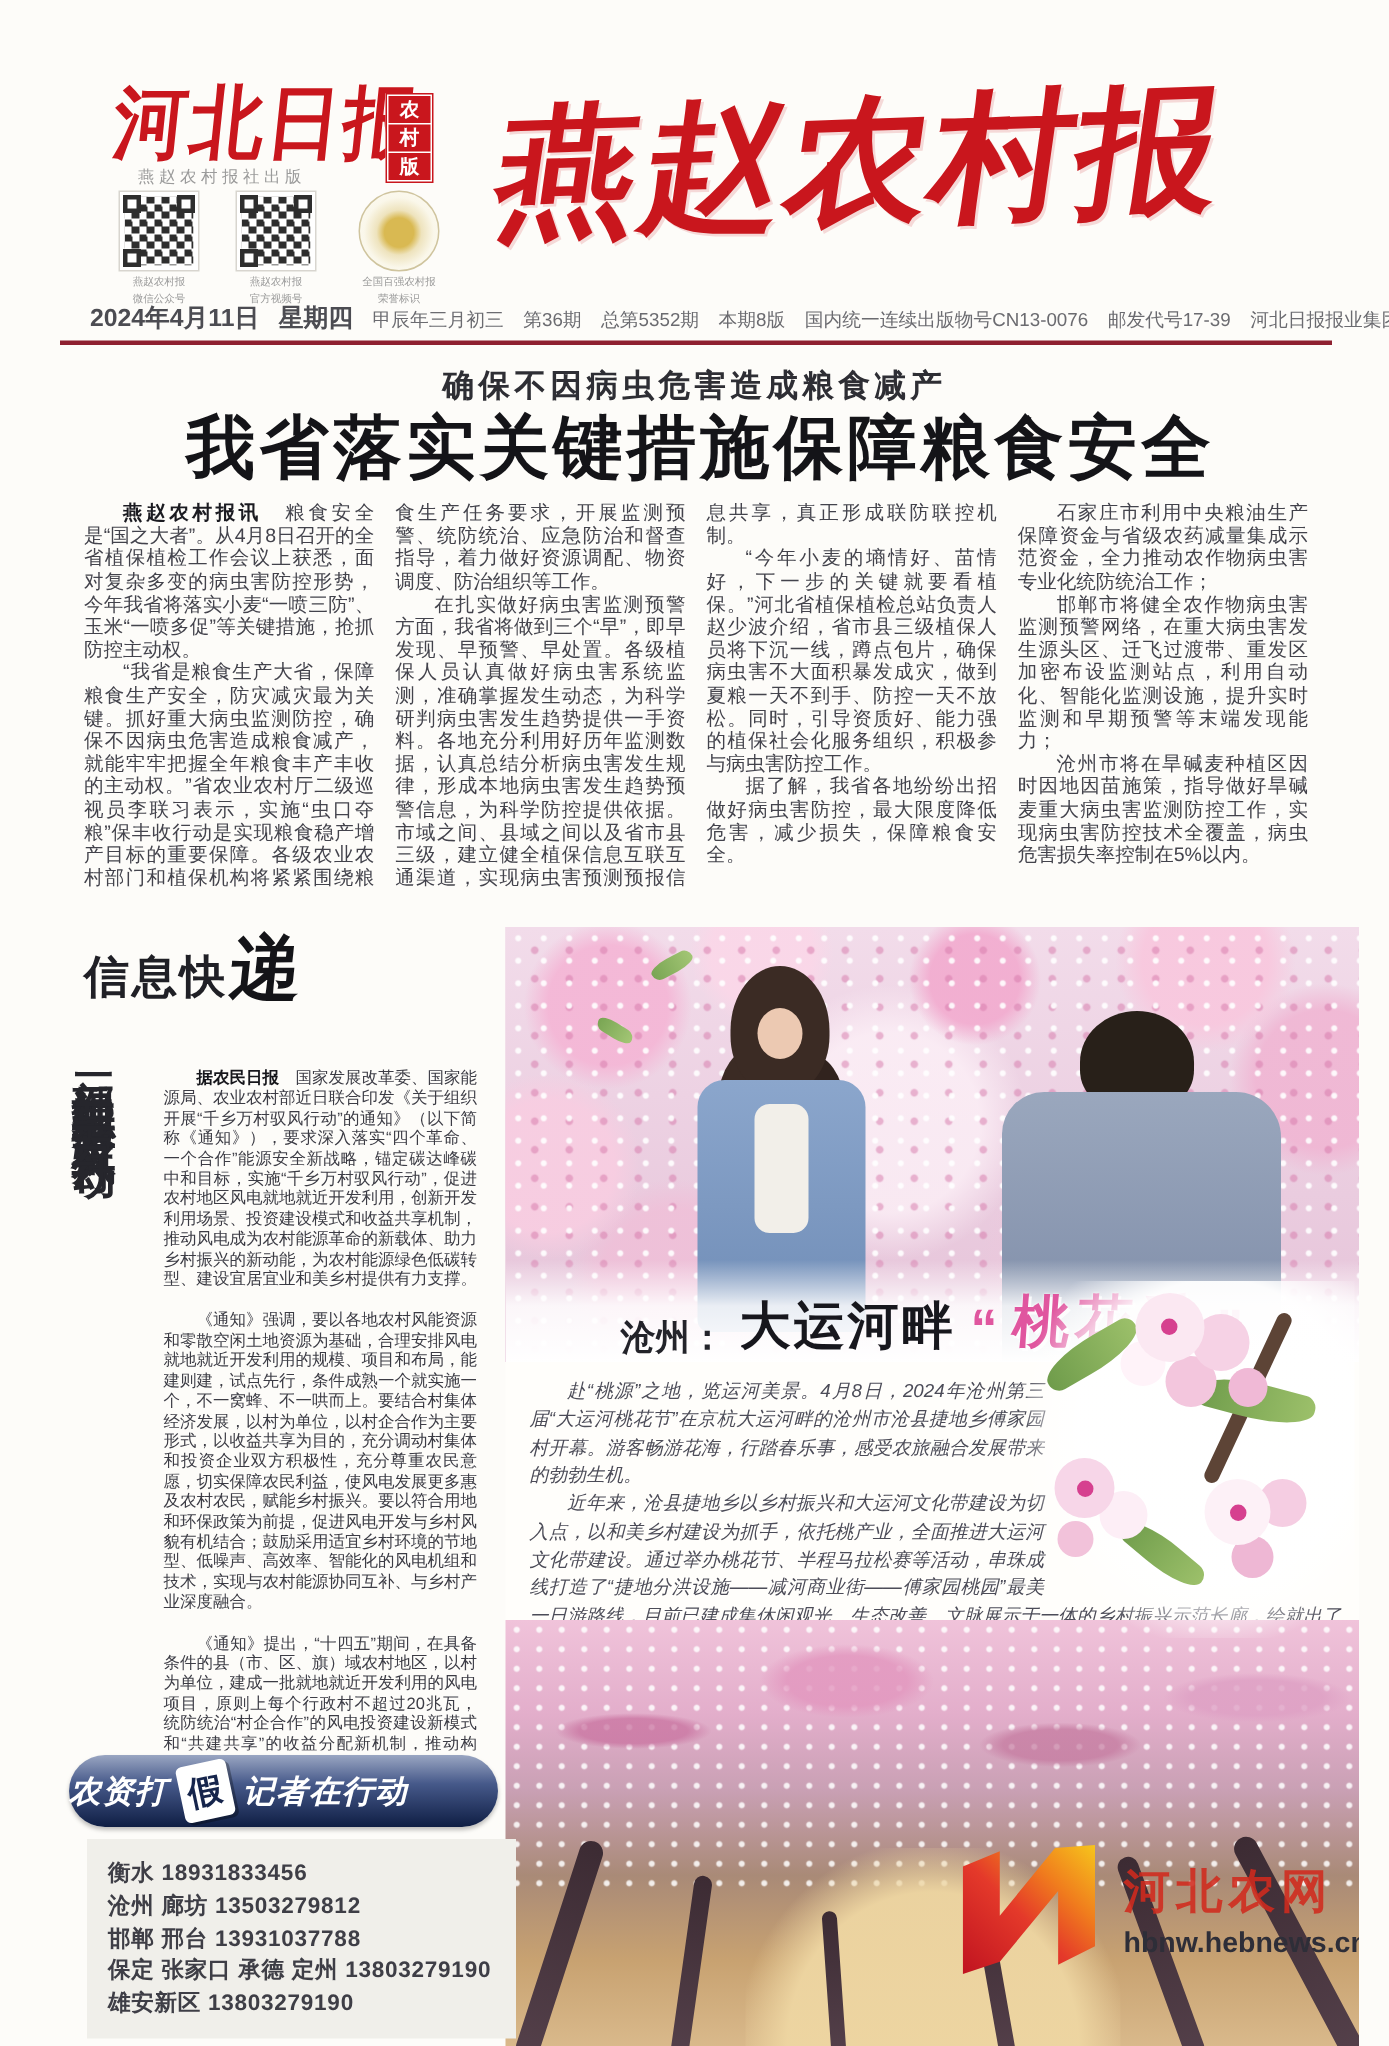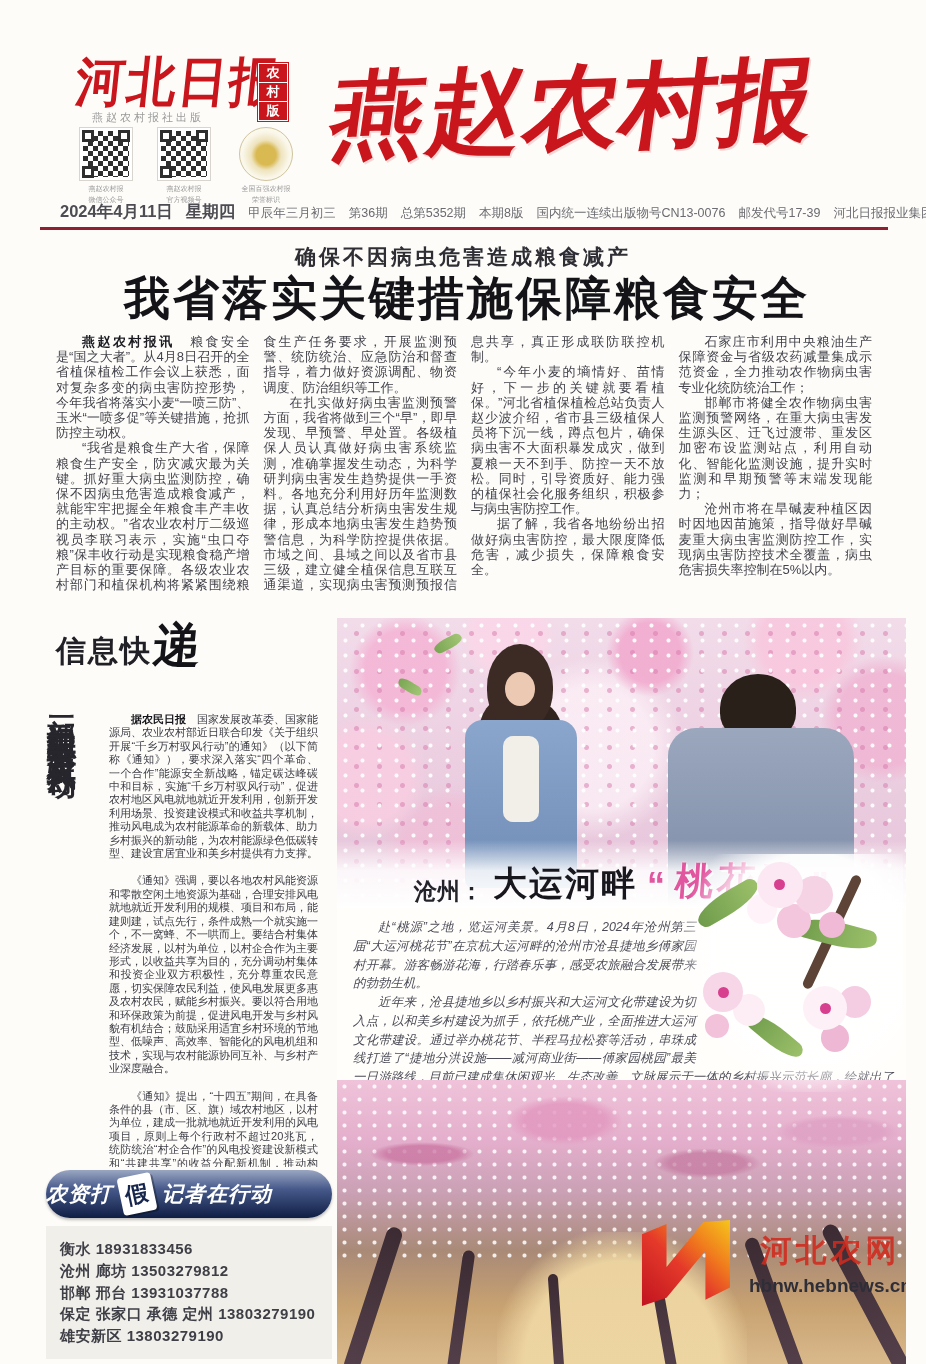--- a/index.html
+++ b/index.html
@@ -123,35 +123,35 @@
   background-size:auto,auto,auto,auto,15px 13px; }
 .path-glow { position:absolute; left:50%; bottom:0; transform:translateX(-50%); width:250px; height:132px;
   background:radial-gradient(ellipse at 50% 100%, rgba(238,214,162,.95) 0 55%, rgba(238,214,162,0) 74%); }
 .tr { position:absolute; background:linear-gradient(#3c2b33,#54404a); border-radius:10px; }
 .tr1 { left:28px;  bottom:-12px; width:16px; height:152px; transform:rotate(18deg); }
 .tr2 { left:118px; bottom:-8px;  width:12px; height:122px; transform:rotate(8deg); }
 .tr3 { left:214px; bottom:-6px;  width:10px; height:96px;  transform:rotate(-4deg); }
 .tr4 { left:320px; bottom:-8px;  width:11px; height:112px; transform:rotate(-10deg); }
 .tr5 { left:430px; bottom:-12px; width:14px; height:142px; transform:rotate(-20deg); }
 .tr6 { left:520px; bottom:-14px; width:16px; height:162px; transform:rotate(-28deg); }
-.site-logo { position:absolute; left:298px; top:140px; display:flex; align-items:center; gap:10px; z-index:5;text-align:center; }
+.site-logo { position:absolute; left:298px; top:150px; display:flex; align-items:center; gap:10px; z-index:5; }
 .n-mark { width:104px; height:86px; }
 .site-name { font-size:31px; font-weight:900; color:rgba(208,42,30,.88); letter-spacing:4px; white-space:nowrap; }
 .site-url { font-size:19px; font-weight:800; color:#2e2e38; margin-top:3px; white-space:nowrap; }
 
 
 .hl-banner { position:absolute; left:46px; top:1170px; width:286px; height:48px; border-radius:26px;
   background:linear-gradient(180deg,#9aa6c2 0%, #46598a 40%, #0f1e44 100%);
   display:flex; align-items:center; justify-content:flex-start; gap:8px;
   color:#fff; font-weight:900; font-style:italic; font-size:21px; letter-spacing:1px;
   box-shadow:0 2px 3px rgba(0,0,0,.25); }
 .stamp { width:34px; height:38px; background:#fff; color:#16254c; font-style:normal; font-size:23px; font-weight:900;
   display:flex; align-items:center; justify-content:center; transform:rotate(-12deg); border-radius:4px;
   box-shadow:2px 2px 0 rgba(0,0,0,.3); }
-.hl-box { position:absolute; left:46px; top:1226px; width:286px; background:#f0efea; padding:12px 14px;
+.hl-box { position:absolute; left:58px; top:1226px; width:286px; background:#f0efea; padding:12px 14px;
   font-size:15px; font-weight:700; color:#3e3e46; line-height:1.45; letter-spacing:.5px; }
 </style>
 </head>
 <body>
 
 <div class="page">
 
   <div class="hb-logo">河北日报</div>
   <div class="edition-badge">
     <span>农</span>

